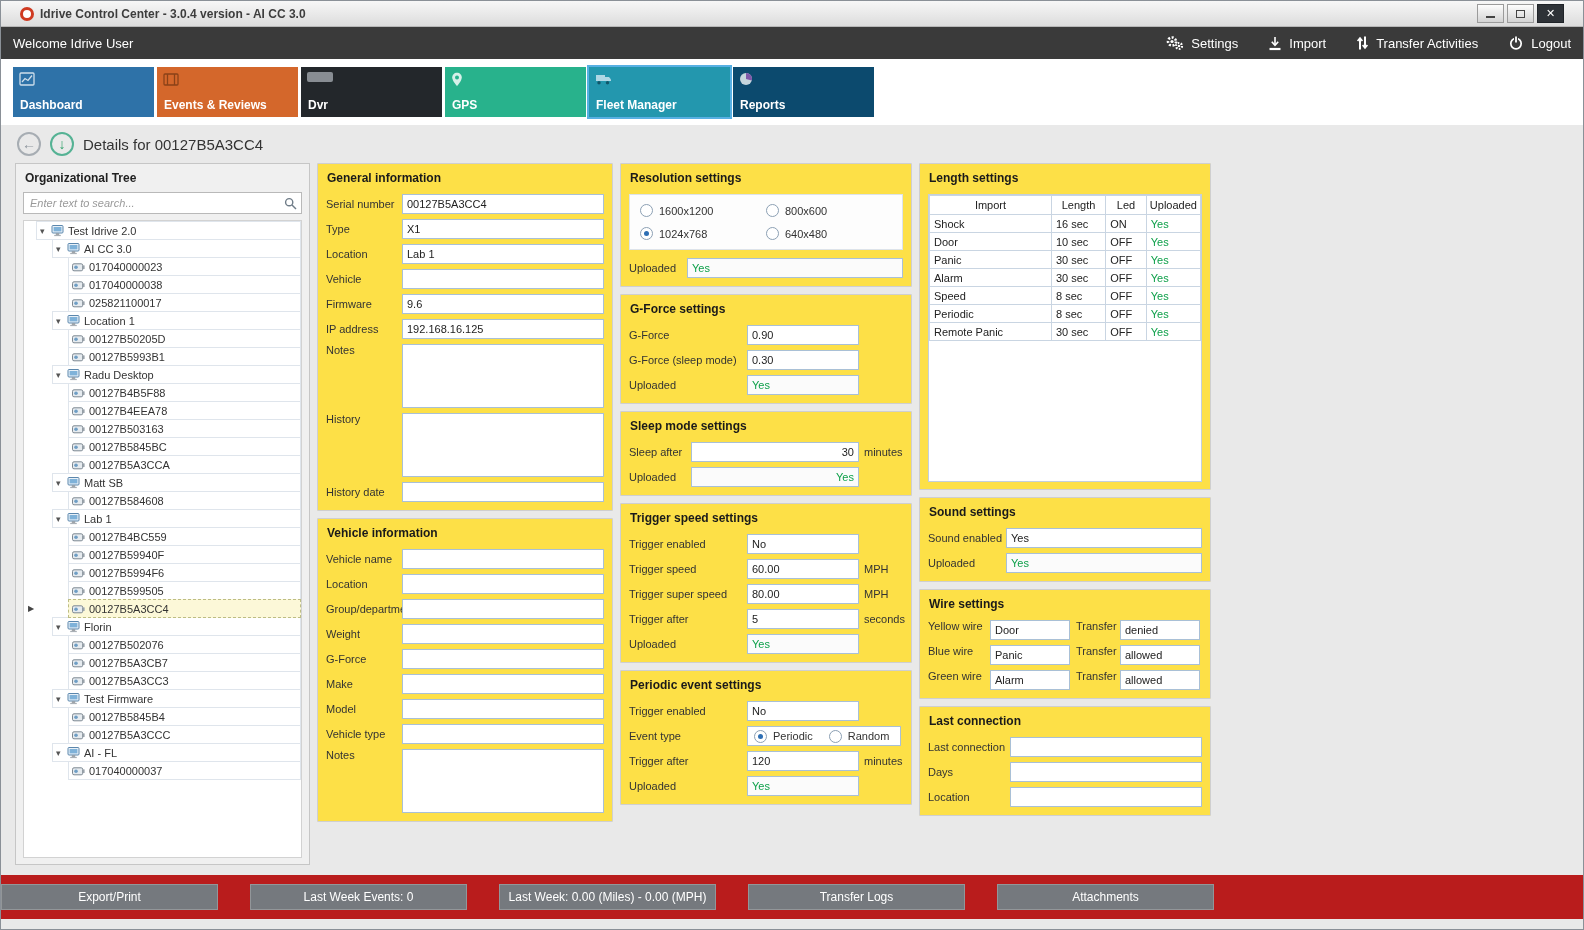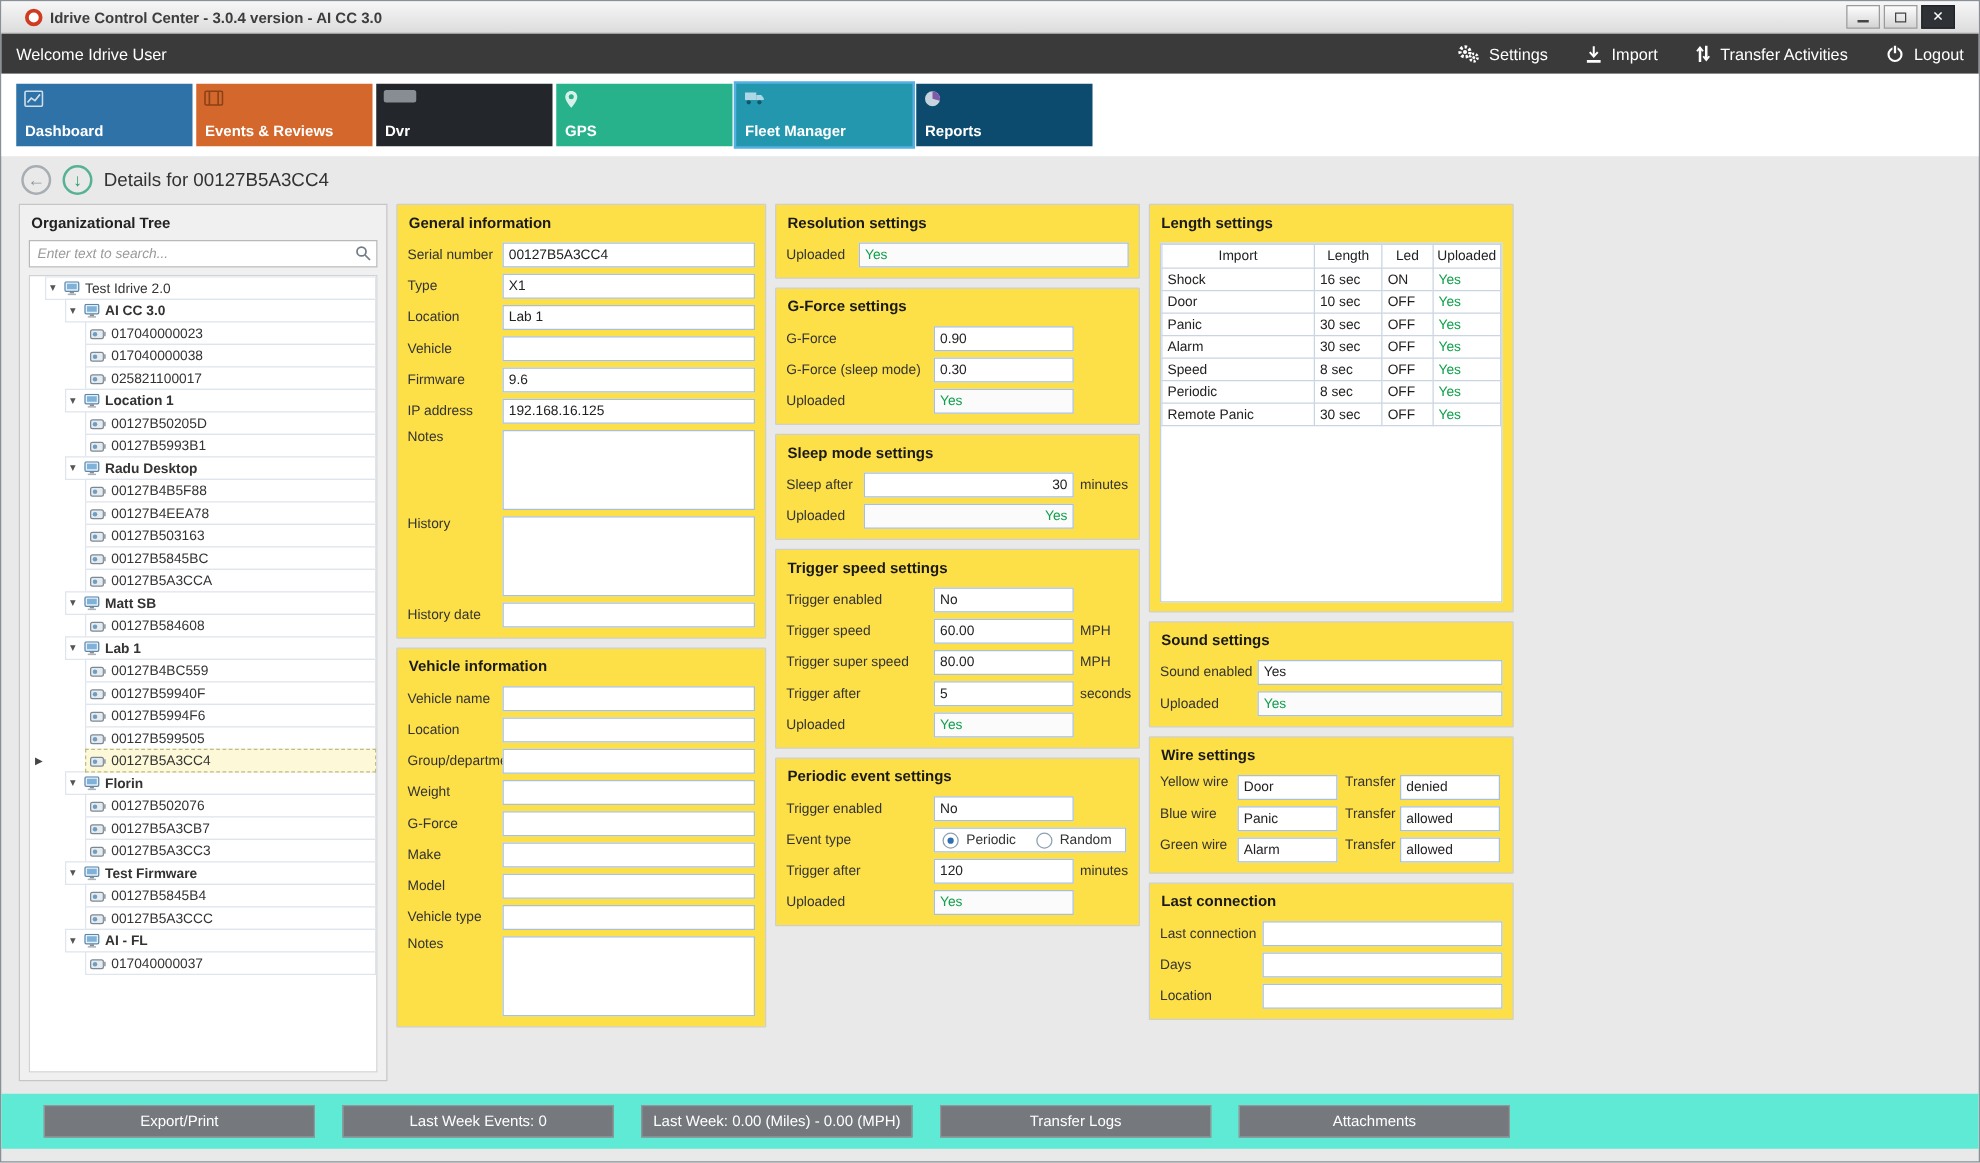--- a/index.html
+++ b/index.html
@@ -58,21 +58,21 @@
   .tree-panel { width:295px; height:702px; background:#f0f0f0; border:1px solid #c6c6c6; padding:6px 7px; display:flex; flex-direction:column; }
   .panel-title { font-size:12px; font-weight:bold; color:#222; margin:1px 0 7px 2px; }
   .search-wrap { position:relative; margin-bottom:6px; }
   .search-input { width:100%; height:22px; border:1px solid #b9b9b9; padding:0 22px 0 6px; font-size:11px; color:#444; font-family:inherit; }
   .search-input::placeholder { font-style:italic; color:#9a9a9a; }
   .search-icon { position:absolute; right:5px; top:4px; }
   .tree { flex:1; background:#fff; border:1px solid #d2d2d2; position:relative; overflow:hidden; padding-top:1px; }
   .tree-row { display:flex; align-items:center; height:19px; background:#fff; border:1px solid #dfe5ec; margin-top:-1px;
     font-size:11px; color:#333; padding:0 3px; position:relative; cursor:default; }
   .tree-row[data-level="0"] { margin-left:12px; }
-  .tree-row[data-level="1"] { margin-left:28px;font-weight:bold; }
+  .tree-row[data-level="1"] { margin-left:28px; }
   .tree-row[data-level="2"] { margin-left:44px; }
   .tree-row[data-selected="true"] { background:#fcf8d8; border:1px dashed #bdbd84; z-index:1; }
   .tree-row[data-selected="true"]::before { content:"\25B6"; position:absolute; left:-41px; top:4px; font-size:8px; color:#444; }
   .tw { width:11px; font-size:9px; color:#555; flex-shrink:0; }
   .tree-row[data-type="group"] .tw::before { content:"\25BE"; }
   .node-icon { display:flex; align-items:center; margin-right:4px; flex-shrink:0; }
   .tree-label { white-space:nowrap; }
   
   .field-row { display:flex; align-items:center; margin-bottom:5px; }
   .field-label { font-size:11px; color:#333; flex-shrink:0; }
@@ -106,21 +106,21 @@
   .lt .w-ev { width:45%; } .lt .w-len { width:20%; } .lt .w-led { width:15%; } .lt .w-up { width:20%; }
   .green { color:#0ea04a; }
   
   .sound .field-label { width:78px; }
   .lastc .field-label { width:82px; }
   .wire-row { display:flex; align-items:flex-start; margin-bottom:5px; font-size:11px; color:#333; }
   .wire-label { width:62px; flex-shrink:0; }
   .wire-input { width:80px; height:20px; border:1px solid #a9c0d6; background:#fff; padding:0 4px; font-size:11px; font-family:inherit; color:#222; }
   .transfer-label { margin-left:6px; width:44px; flex-shrink:0; }
   
-  .bottombar { height:44px; background:#5eead4; display:flex; align-items:center; gap:22px; padding-left:34px; margin-top:8px; }
+  .bottombar { height:44px; background:#b91c1c; display:flex; align-items:center; gap:32px; margin-top:8px; }
   .bb-btn { width:217px; height:26px; background:#75797e; border:1px solid #929699; color:#fff; font-size:12px;
     display:flex; align-items:center; justify-content:center; font-family:inherit; cursor:default; }
 </style>
 </head>
 <body>
 
 <div class="titlebar">
   <span class="app-logo"></span>
   <span class="titlebar-title">Idrive Control Center - 3.0.4 version - AI CC 3.0</span>
   <span class="win-btns">
@@ -769,20 +769,40 @@
 
             <textarea class="field-ta" style=""></textarea>
           </div>
         </div>
     </div>
   </div>
 
   <div class="col col3">
     <div class="groupbox">
       <div class="group-title">Resolution settings</div>
+      <div class="res-inset">
+        <div class="res-grid">
+          <div class="radio-opt">
+            <span class="radio" data-checked="false"></span>
+            <span>1600x1200</span>
+          </div>
+          <div class="radio-opt">
+            <span class="radio" data-checked="false"></span>
+            <span>800x600</span>
+          </div>
+          <div class="radio-opt">
+            <span class="radio" data-checked="true"></span>
+            <span>1024x768</span>
+          </div>
+          <div class="radio-opt">
+            <span class="radio" data-checked="false"></span>
+            <span>640x480</span>
+          </div>
+        </div>
+      </div>
       <div class="field-row" data-kind="uploaded">
         <span class="field-label res-up-label">Uploaded</span>
         <input class="field-input" value="Yes" style="">
       </div>
     </div>
 
     <div class="groupbox settings">
       <div class="group-title">G-Force settings</div>
       <div>
 

